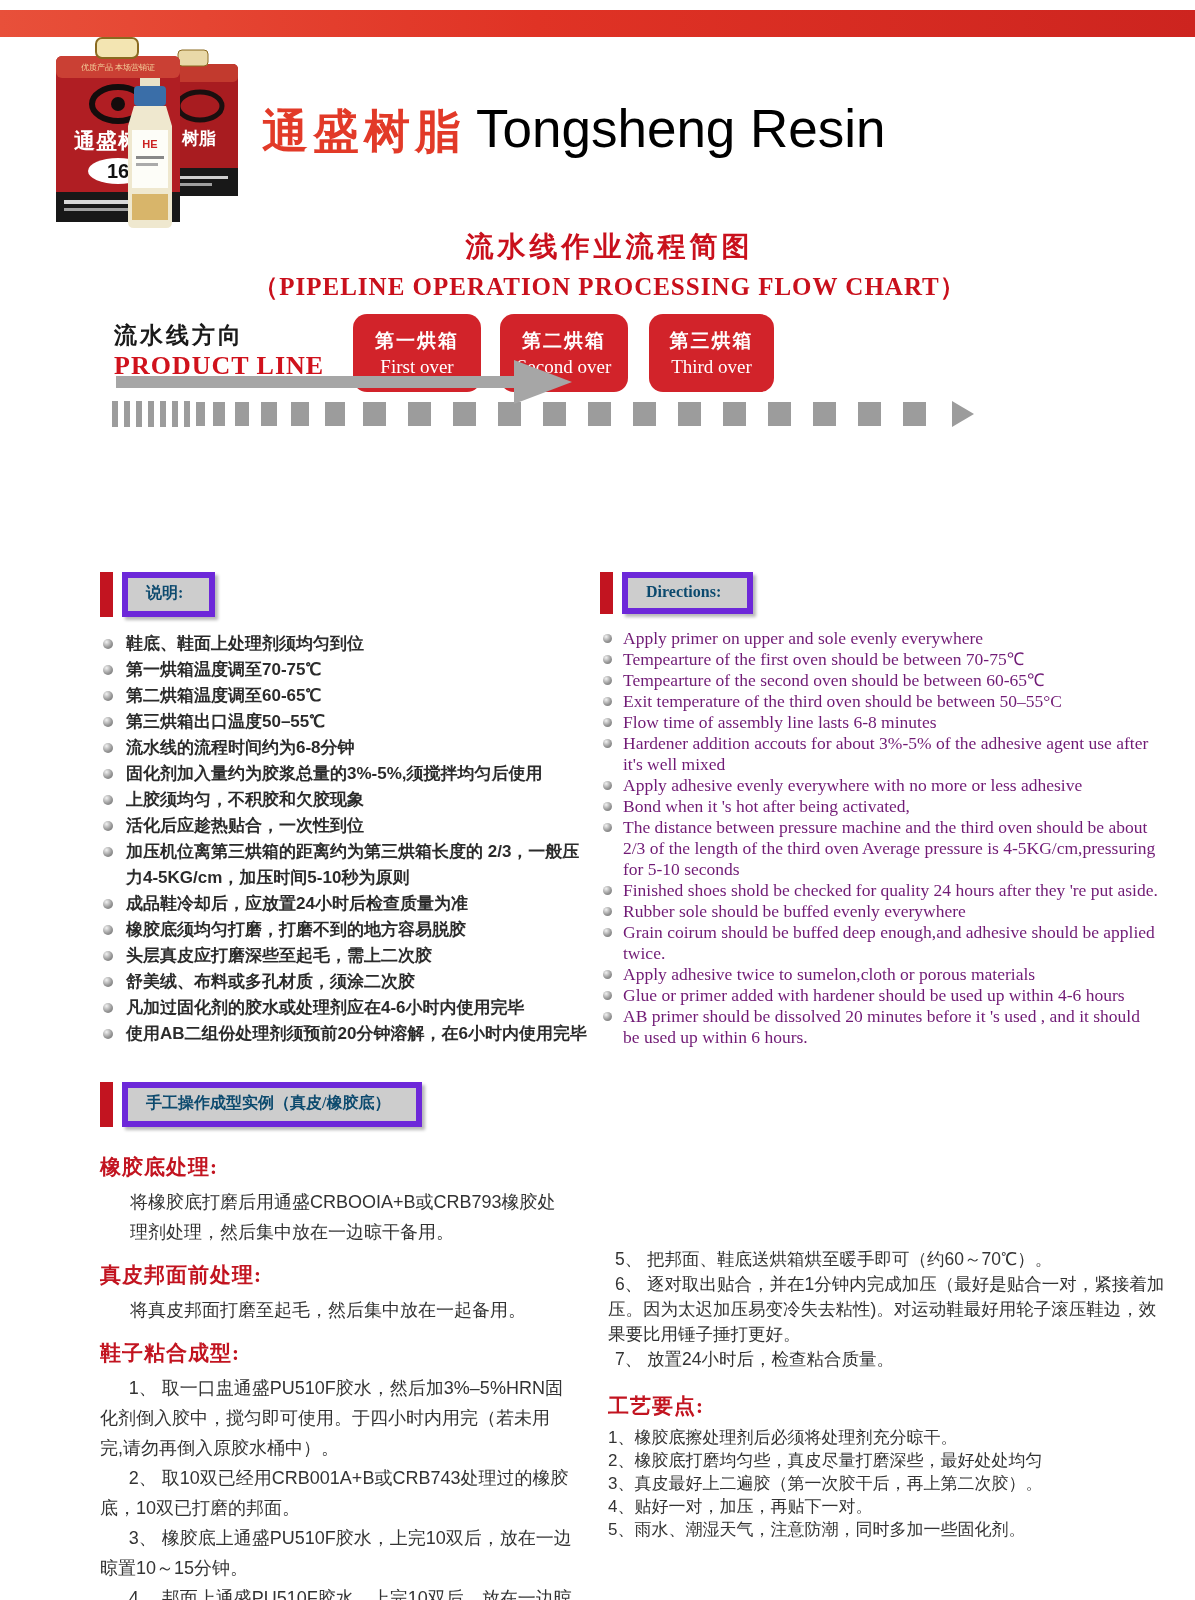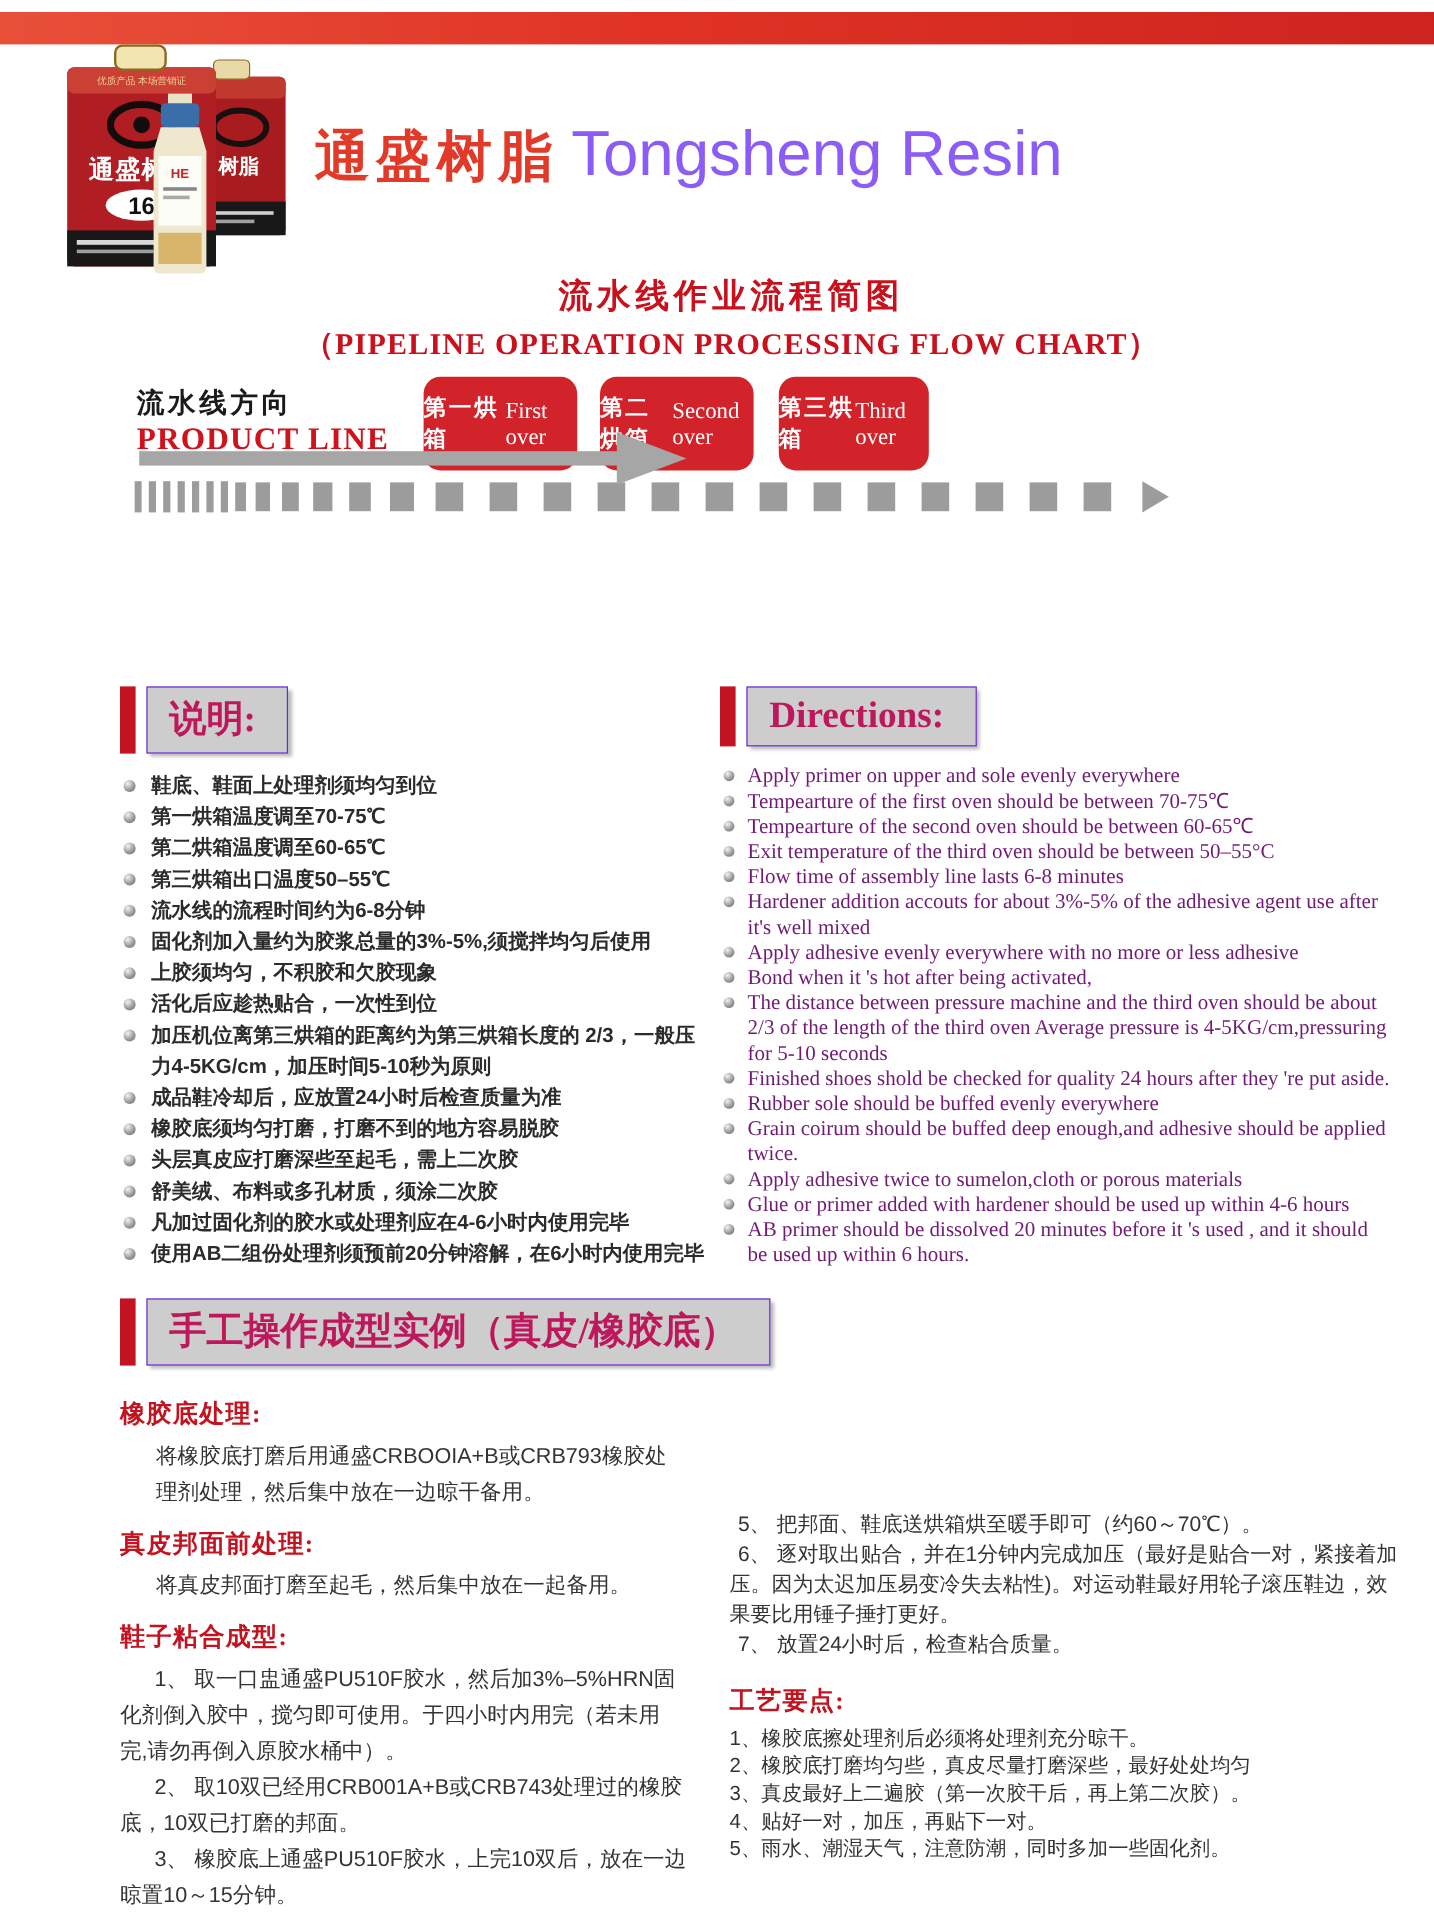--- a/index.html
+++ b/index.html
@@ -12,51 +12,51 @@
   
   .top-white { height:10px; background:#fff; }
   .top-band { height:27px; background:linear-gradient(90deg,#e8503a 0%,#e03325 45%,#cd241f 100%); }
   .header-grad {
     height:185px;
     background:linear-gradient(180deg,#e45a3d 0%,#ee8265 24%,#f4a68c 46%,#face bc 0%,#fbd2c1 70%,#fdece4 88%,#ffffff 100%);
   }
   .product-art { position:absolute; left:48px; top:26px; width:220px; height:208px; }
   .brand { position:absolute; left:262px; top:98px; display:flex; align-items:baseline; white-space:nowrap; }
   .brand-cn { font-size:46px; font-weight:bold; color:#e23a28; letter-spacing:5px; font-family:"Liberation Sans",sans-serif; }
-  .brand-en { font-size:53px; color:#8b5cf6; margin-left:10px; font-family:"Liberation Sans",sans-serif; font-weight:400; }
+  .brand-en { font-size:53px; color:#000000; margin-left:10px; font-family:"Liberation Sans",sans-serif; font-weight:400; }
   
   .doc-title { position:absolute; left:12px; top:228px; width:100%; text-align:center;
     color:#c9101c; font-family:"Liberation Serif",serif; font-weight:bold; }
   .doc-title .t1 { font-size:28px; letter-spacing:4px; }
   .doc-title .t2 { font-size:25px; letter-spacing:1px; margin-top:4px; }
   
   .flow { position:absolute; left:100px; top:312px; width:950px; height:258px; }
   .direction { position:absolute; left:14px; top:8px; }
   .direction .d-cn { font-size:23px; font-weight:900; color:#1a1a1a; letter-spacing:3px; }
   .direction .d-en { font-size:26px; font-weight:bold; color:#d0121c; font-family:"Liberation Serif",serif; letter-spacing:1px; position:relative; z-index:2; }
   .arrow-bar { position:absolute; left:16px; top:64px; width:400px; height:12px; background:#a6a6a6; z-index:1; }
   .arrow-head { position:absolute; left:414px; top:48px; width:0; height:0;
     border-left:58px solid #a6a6a6; border-top:22px solid transparent; border-bottom:22px solid transparent; z-index:1; }
   .oven { position:absolute; top:2px; height:78px; background:#d2232a; border-radius:14px;
-    color:#fff; display:flex; justify-content:center; align-items:center; }
+    color:#fff; display:flex; flex-direction:column; justify-content:center; align-items:center; }
   .oven .o-cn { font-size:19px; font-weight:bold; letter-spacing:2px; }
   .oven .o-en { font-size:19px; font-family:"Liberation Serif",serif; margin-top:2px; }
   .oven:nth-of-type(1) { left:253px; width:128px; }
   .oven:nth-of-type(2) { left:400px; width:128px; }
   .oven:nth-of-type(3) { left:549px; width:125px; }
   .conveyor { position:absolute; left:12px; top:88px; width:938px; height:28px; display:flex; align-items:center; overflow:hidden; }
   .conveyor .dash { background:#9c9c9c; flex:none; }
   .conveyor .c-arrow { flex:none; width:0; height:0; margin-left:4px;
     border-left:22px solid #9c9c9c; border-top:13px solid transparent; border-bottom:13px solid transparent; }
   .steps { position:absolute; left:0px; top:118px; width:946px; display:flex; justify-content:space-between; align-items:flex-start; }
   
   .sec-head { display:flex; align-items:stretch; }
   .sec-head .bar { width:13px; background:#c21420; margin-right:9px; }
-  .sec-head .label { background:#cdcdcd; border:1px solid #6d28d9; box-shadow:3px 3px 3px rgba(0,0,0,0.28);
-    padding:5px 26px 7px 18px; font-family:"Liberation Serif",serif; font-weight:bold; font-size:31px; color:#be185d; }
+  .sec-head .label { background:#cdcdcd; border:6px solid #6d28d9; box-shadow:3px 3px 3px rgba(0,0,0,0.28);
+    padding:5px 26px 7px 18px; font-family:"Liberation Serif",serif; font-weight:bold; font-size:16px; color:#0c4a6e; }
   
   .cols { position:absolute; left:100px; top:572px; width:1060px; display:flex; }
   .col-cn { width:492px; }
   .col-en { width:560px; margin-left:8px; }
   ul.notes { list-style:none; margin-top:14px; }
   ul.notes li { display:flex; align-items:flex-start; }
   .bullet { flex:none; width:10px; height:10px; border-radius:50%;
     background:radial-gradient(circle at 35% 30%, #f2f2f2, #9a9a9a 55%, #666 100%); }
   .cn-list li { font-size:17px; font-weight:600; color:#2b2b2b; line-height:26px; margin-bottom:0px; }
   .cn-list .bullet { margin:8px 13px 0 3px; }

